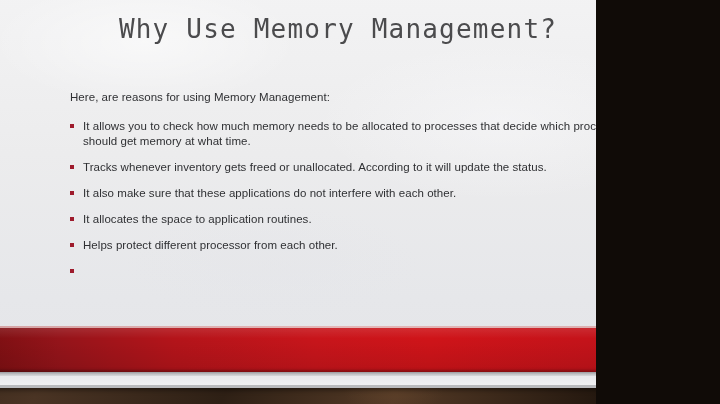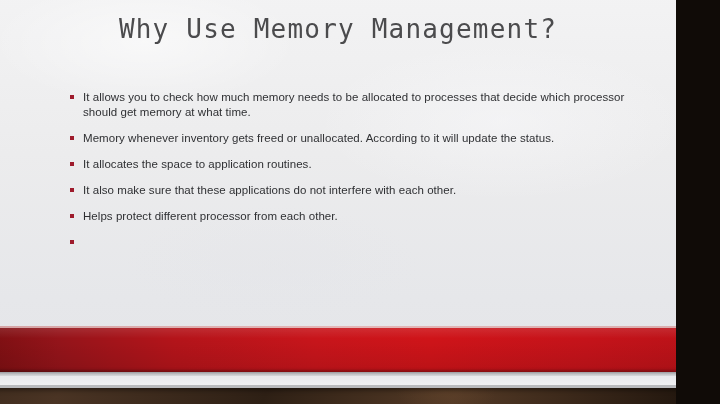--- a/index.html
+++ b/index.html
@@ -6,21 +6,21 @@
     margin: 0;
     padding: 0;
     width: 720px;
     height: 404px;
     overflow: hidden;
     background: #100b07;
   }
 
   #stage {
     position: relative;
-    width: 676px;
+    width: 596px;
     height: 404px;
     overflow: hidden;
     font-family: "Liberation Sans", sans-serif;
   }
 
   
   #backdrop {
     position: absolute;
     inset: 0;
     background-color: #3b2a1d;
@@ -173,37 +173,38 @@
 
   <div id="backdrop"></div>
 
   <div id="slide">
     <div id="slide-inner">
 
       <div class="slide-title">Why Use Memory Management?</div>
 
       <div class="body-block">
 
+        <div class="intro-line">Here, are reasons for using Memory Management:</div>
 
         <ul class="bullets">
           <li>
             <span class="bullet-dot"></span>
             <span>It allows you to check how much memory needs to be allocated to processes that decide which processor should get memory at what time.</span>
           </li>
           <li>
             <span class="bullet-dot"></span>
-            <span>Memory whenever inventory gets freed or unallocated. According to it will update the status.</span>
+            <span>Tracks whenever inventory gets freed or unallocated. According to it will update the status.</span>
+          </li>
+          <li>
+            <span class="bullet-dot"></span>
+            <span>It also make sure that these applications do not interfere with each other.</span>
           </li>
           <li>
             <span class="bullet-dot"></span>
             <span>It allocates the space to application routines.</span>
-          </li>
-          <li>
-            <span class="bullet-dot"></span>
-            <span>It also make sure that these applications do not interfere with each other.</span>
           </li>
           <li>
             <span class="bullet-dot"></span>
             <span>Helps protect different processor from each other.</span>
           </li>
           <li>
             <span class="bullet-dot"></span>
           </li>
         </ul>
 

